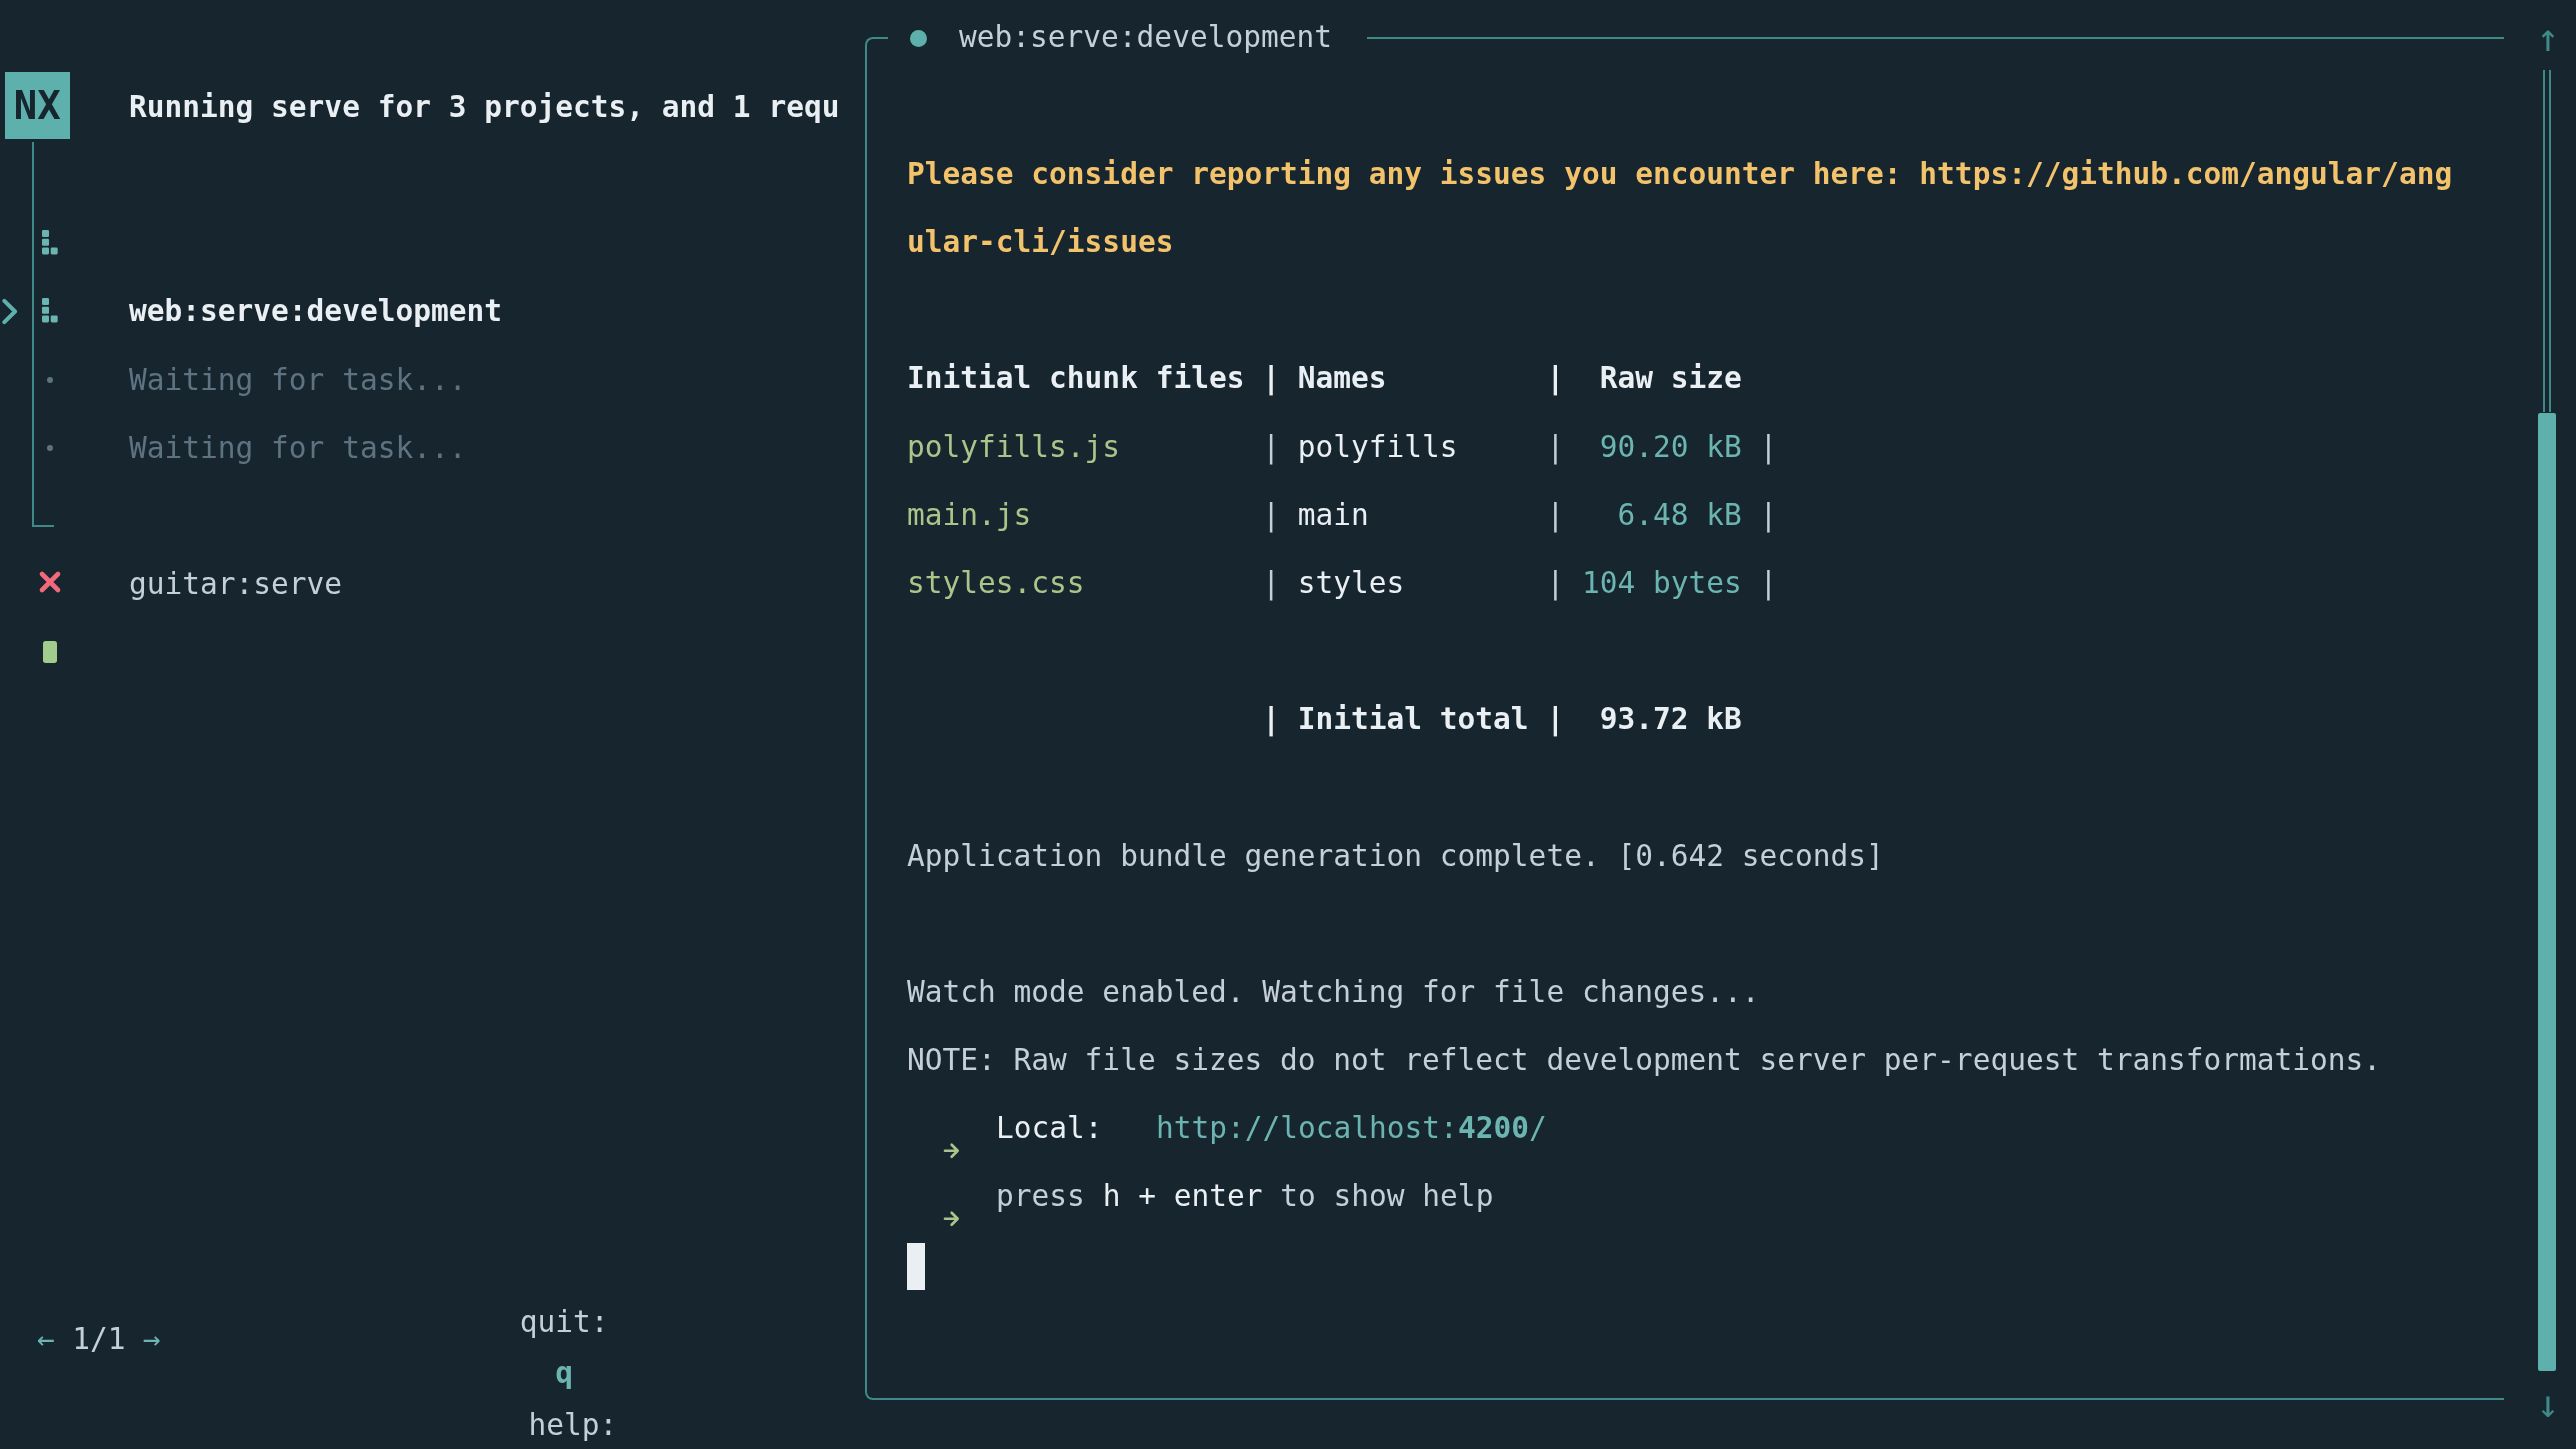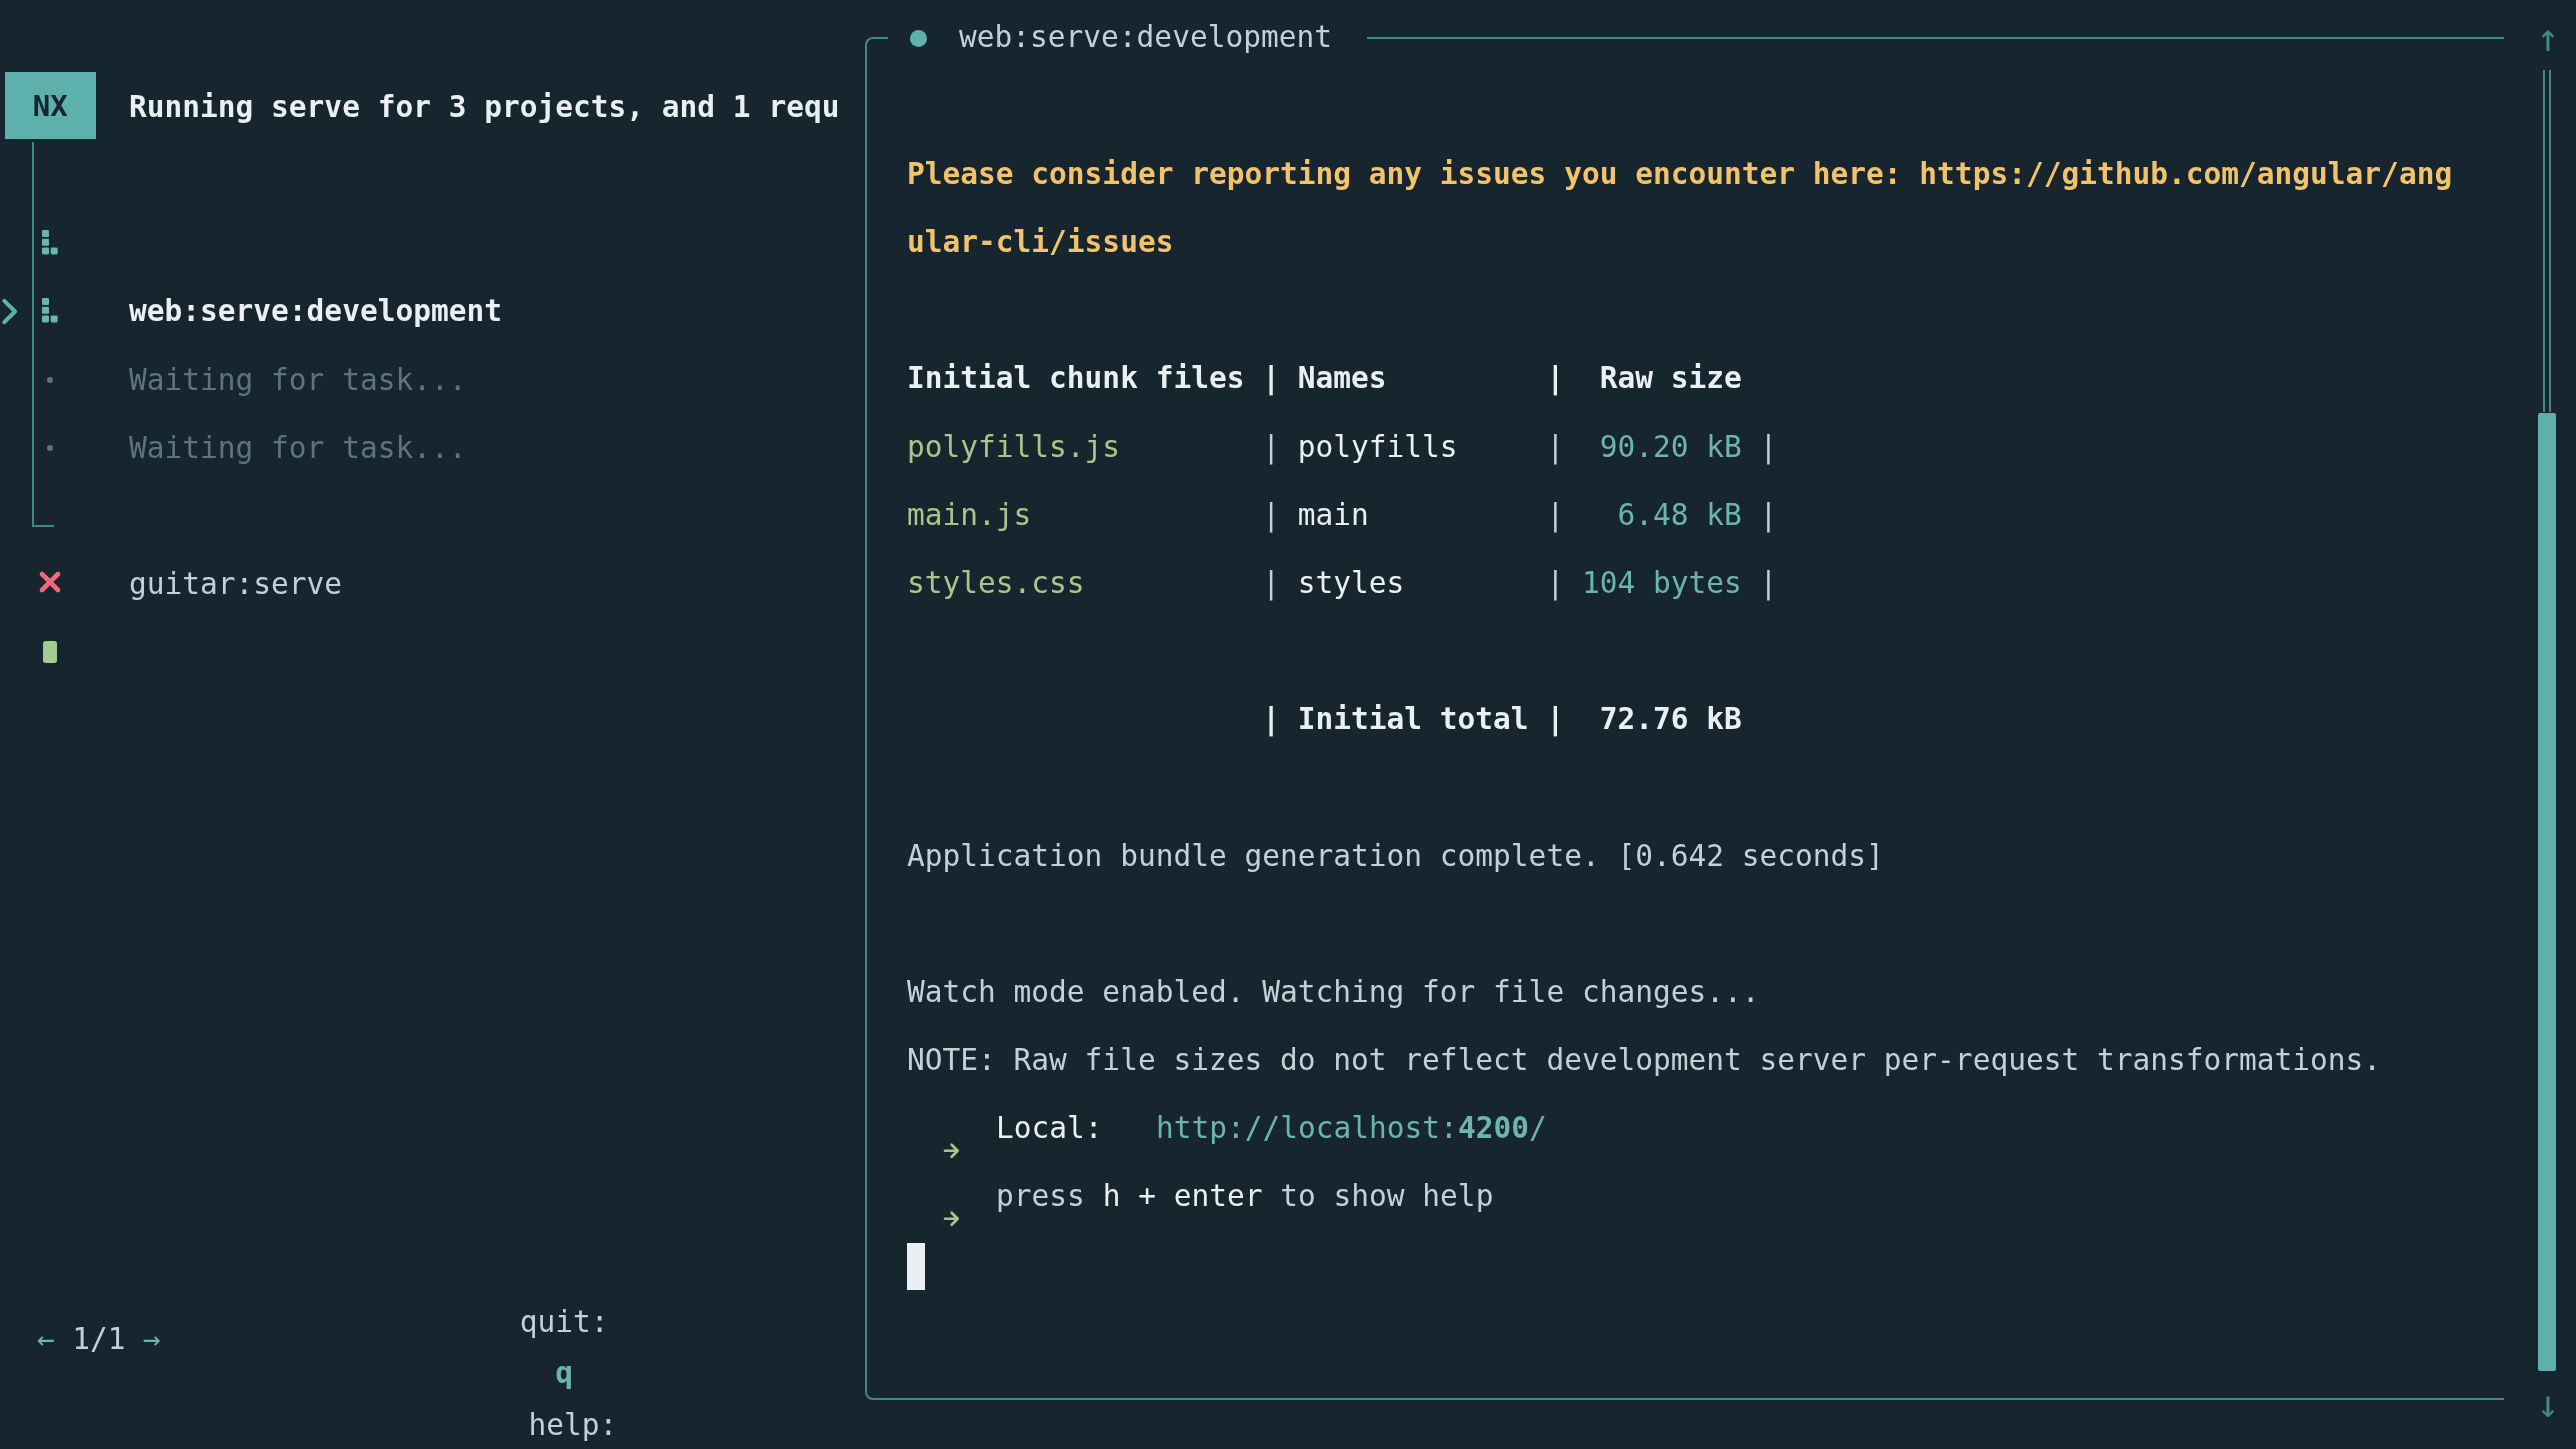--- a/index.html
+++ b/index.html
@@ -1,20 +1,20 @@
 <!DOCTYPE html>
 <html style="font-size:10.7px"><head>
 <meta charset="utf-8">
 <style>
   html,body{margin:0;padding:0;background:#17252f;}
   #screen{position:relative;width:2576px;height:1449px;overflow:hidden;
     background:var(--bg);font-family:"DejaVu Sans Mono",monospace;font-size:29.5px;color:var(--fg-soft);}
   
-  #nx-badge{position:absolute;left:4.7px;top:72px;width:91px;height:67px;background:var(--accent);
-    display:flex;align-items:center;justify-content:center;font-weight:bold;font-size:29px;color:var(--bg);}
+  #nx-badge{position:absolute;left:4.7px;top:72px;width:65px;height:67px;background:var(--accent);
+    display:flex;align-items:center;justify-content:center;font-weight:bold;font-size:39px;color:var(--bg);}
   #sidebar-title{position:absolute;left:129px;top:73px;width:731px;height:68px;line-height:68px;
     font-weight:bold;color:var(--fg);white-space:nowrap;overflow:hidden;}
   .tree-v{position:absolute;left:32px;top:142px;width:2px;height:384px;background:var(--accent-dim);}
   .tree-foot{position:absolute;left:32px;top:525px;width:21.5px;height:2px;background:var(--accent-dim);}
   .task-row{position:absolute;left:0;width:864px;height:68px;}
   .task-label{position:absolute;left:129px;top:0;height:68px;line-height:68px;white-space:pre;}
   .task-label.running,.task-label.failed,.task-label.success{color:var(--fg-soft);}
   .task-label.selected{color:var(--fg);font-weight:bold;}
   .task-label.waiting{color:var(--dim);}
   .icon-slot{position:absolute;left:34px;top:0;width:32px;height:68px;display:flex;align-items:center;justify-content:center;}
@@ -136,21 +136,21 @@
     <div id="panel-title">web:serve:development</div>
     <div id="panel-lines">
         <div class="pline" style="top: 0px;"><span class="s-warn">Please consider reporting any issues you encounter here: https://github.com/angular/ang</span></div>
         <div class="pline" style="top: 68px;"><span class="s-warn">ular-cli/issues</span></div>
         <div class="pline" style="top: 136px;"></div>
         <div class="pline" style="top: 204px;"><span class="s-hdr">Initial chunk files | Names         |  Raw size</span></div>
         <div class="pline" style="top: 273px;"><span class="s-file">polyfills.js</span><span class="s-txt">        </span><span class="s-pipe">| </span><span class="s-name">polyfills    </span><span class="s-pipe"> | </span><span class="s-size"> 90.20 kB</span><span class="s-pipe"> |</span></div>
         <div class="pline" style="top: 341px;"><span class="s-file">main.js</span><span class="s-txt">             </span><span class="s-pipe">| </span><span class="s-name">main         </span><span class="s-pipe"> | </span><span class="s-size">  6.48 kB</span><span class="s-pipe"> |</span></div>
         <div class="pline" style="top: 409px;"><span class="s-file">styles.css</span><span class="s-txt">          </span><span class="s-pipe">| </span><span class="s-name">styles       </span><span class="s-pipe"> | </span><span class="s-size">104 bytes</span><span class="s-pipe"> |</span></div>
         <div class="pline" style="top: 477px;"></div>
-        <div class="pline" style="top: 545px;"><span class="s-hdr">                    | Initial total |  72.76 kB</span></div>
+        <div class="pline" style="top: 545px;"><span class="s-hdr">                    | Initial total |  93.72 kB</span></div>
         <div class="pline" style="top: 613px;"></div>
         <div class="pline" style="top: 682px;"><span class="s-txt">Application bundle generation complete. [0.642 seconds]</span></div>
         <div class="pline" style="top: 750px;"></div>
         <div class="pline" style="top: 818px;"><span class="s-txt">Watch mode enabled. Watching for file changes...</span></div>
         <div class="pline" style="top: 886px;"><span class="s-txt">NOTE: Raw file sizes do not reflect development server per-request transformations.</span></div>
         <div class="pline" style="top: 954px;"><span class="s-txt">  </span><span class="arrow-ic"><svg width="18" height="21.5" viewBox="0 0 27 32">
               <path d="M3 16 h18 M13 7 l9 9 -9 9" stroke="#abc489" stroke-width="4" fill="none" stroke-linecap="round" stroke-linejoin="round"></path>
             </svg></span><span class="s-txt">  </span><span class="s-boldw">Local:</span><span class="s-txt">   </span><span class="s-link">http://localhost:</span><span class="s-linkb">4200</span><span class="s-link">/</span></div>
         <div class="pline" style="top: 1022px;"><span class="s-txt">  </span><span class="arrow-ic"><svg width="18" height="21.5" viewBox="0 0 27 32">
               <path d="M3 16 h18 M13 7 l9 9 -9 9" stroke="#abc489" stroke-width="4" fill="none" stroke-linecap="round" stroke-linejoin="round"></path>

